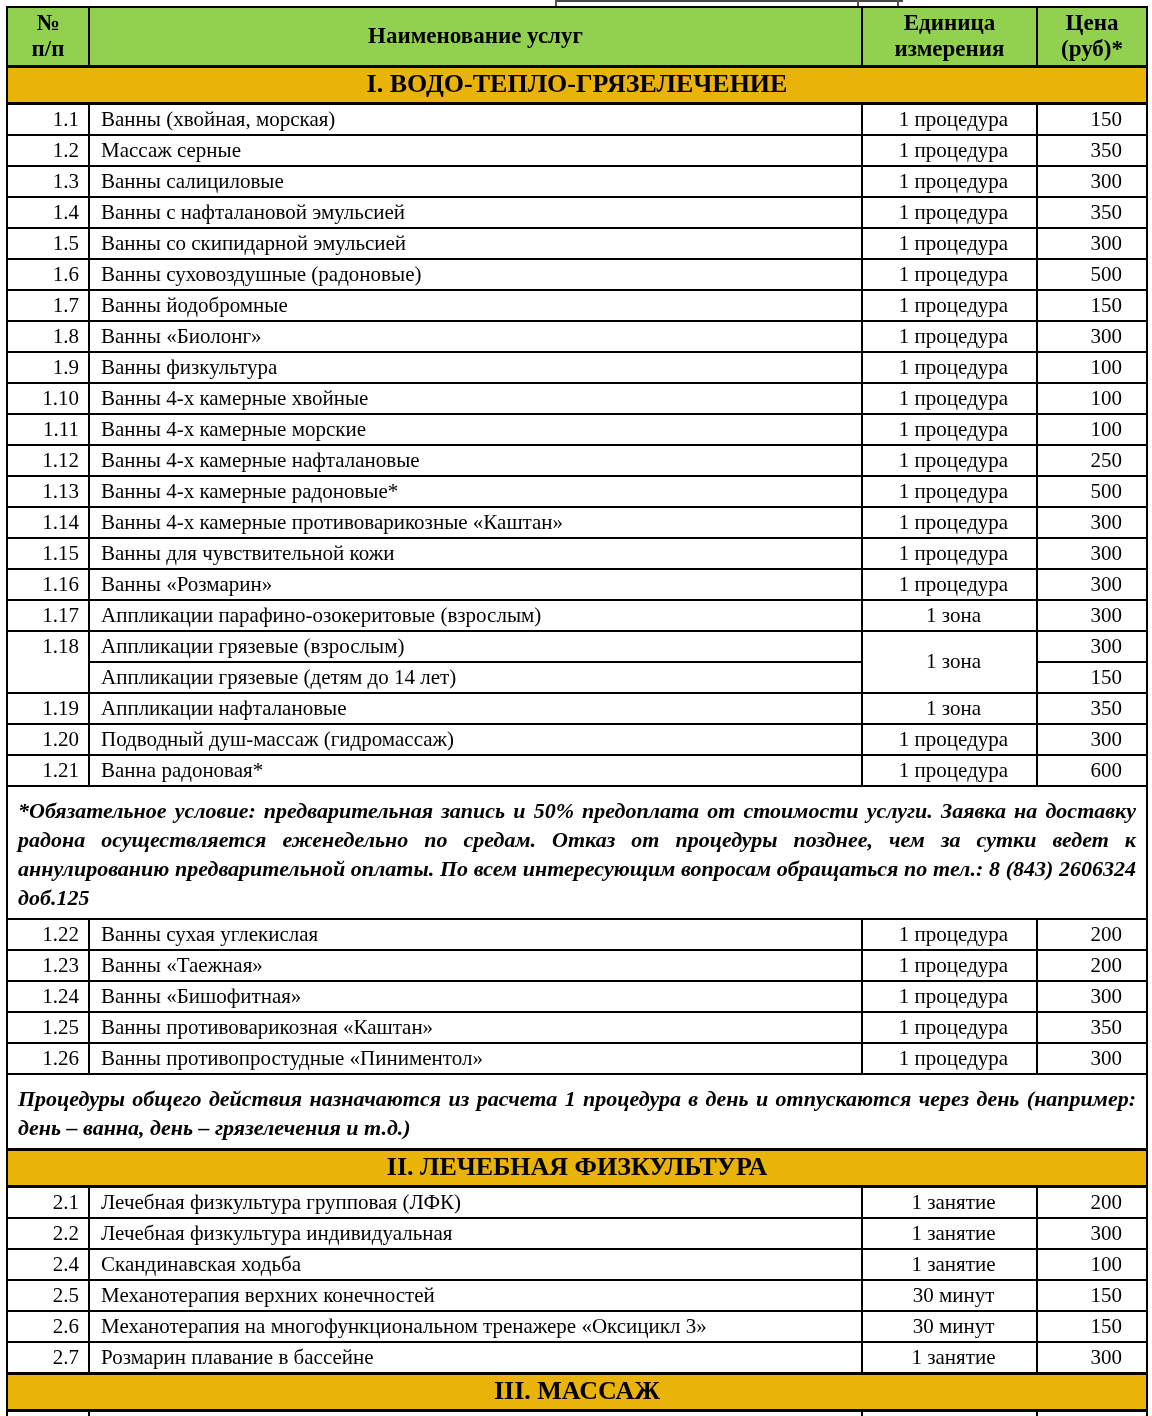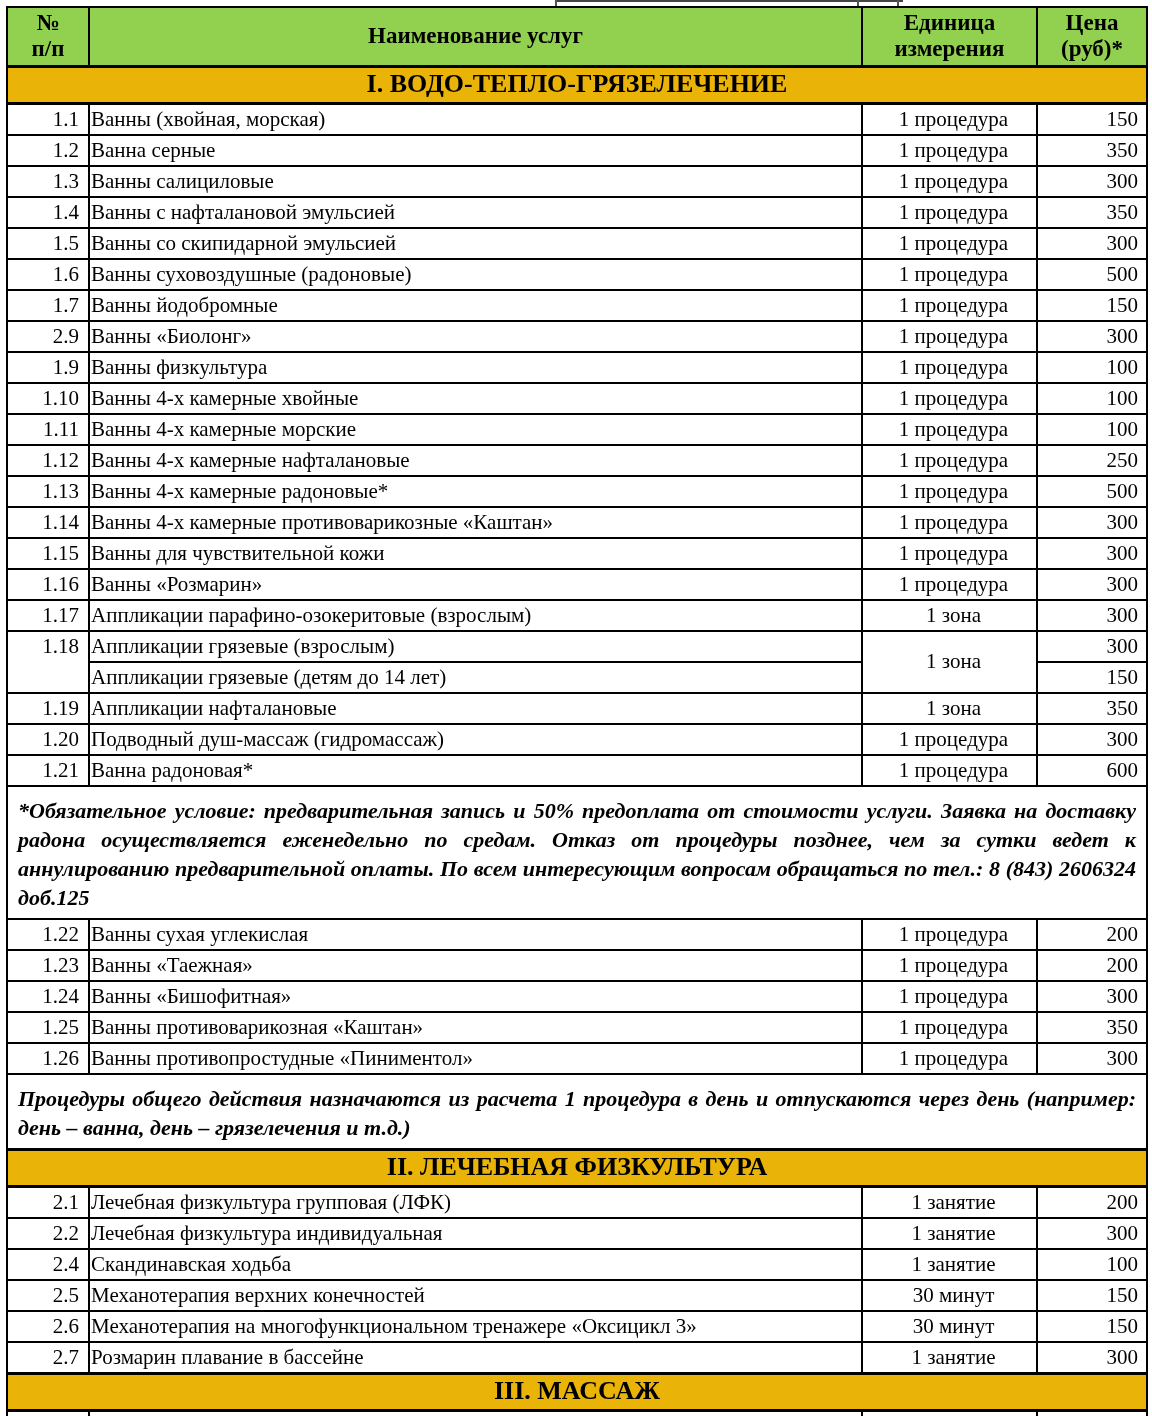--- a/index.html
+++ b/index.html
@@ -59,24 +59,24 @@
 
   tr.body-row td {
     font-size: 21px;
     height: 28px;
     vertical-align: top;
     padding-top: 1px;
     padding-bottom: 2px;
     line-height: 26px;
   }
   td.num   { text-align: right; padding-right: 9px; }
-  td.name  { text-align: justify; padding-left: 1px; padding-right: 8px; }
+  td.name  { text-align: justify; padding-left: 11px; padding-right: 8px; }
   td.unit  { text-align: center; padding-left: 9px; }
   td.unit.mid { vertical-align: middle; }
-  td.price { text-align: right; padding-right: 8px; margin-top: 16px; }
+  td.price { text-align: right; padding-right: 24px; margin-top: 16px; }
 
   tr.note-row td.note {
     font-weight: bold;
     font-style: italic;
     font-size: 22px;
     line-height: 29px;
     text-align: justify;
     padding: 9px 10px 6px 10px;
   }
 </style>
@@ -114,21 +114,21 @@
           <td class="section-title" colspan="4">I. ВОДО-ТЕПЛО-ГРЯЗЕЛЕЧЕНИЕ</td>
         </tr>
         <tr class="body-row">
           <td class="num">1.1</td>
           <td class="name">Ванны (хвойная, морская)</td>
           <td class="unit">1 процедура</td>
           <td class="price">150</td>
         </tr>
         <tr class="body-row">
           <td class="num">1.2</td>
-          <td class="name">Ванна серные</td>
+          <td class="name">Массаж серные</td>
           <td class="unit">1 процедура</td>
           <td class="price">350</td>
         </tr>
         <tr class="body-row">
           <td class="num">1.3</td>
           <td class="name">Ванны салициловые</td>
           <td class="unit">1 процедура</td>
           <td class="price">300</td>
         </tr>
         <tr class="body-row">
@@ -149,21 +149,21 @@
           <td class="unit">1 процедура</td>
           <td class="price">500</td>
         </tr>
         <tr class="body-row">
           <td class="num">1.7</td>
           <td class="name">Ванны йодобромные</td>
           <td class="unit">1 процедура</td>
           <td class="price">150</td>
         </tr>
         <tr class="body-row">
-          <td class="num">2.9</td>
+          <td class="num">1.8</td>
           <td class="name">Ванны «Биолонг»</td>
           <td class="unit">1 процедура</td>
           <td class="price">300</td>
         </tr>
         <tr class="body-row">
           <td class="num">1.9</td>
           <td class="name">Ванны физкультура</td>
           <td class="unit">1 процедура</td>
           <td class="price">100</td>
         </tr>

